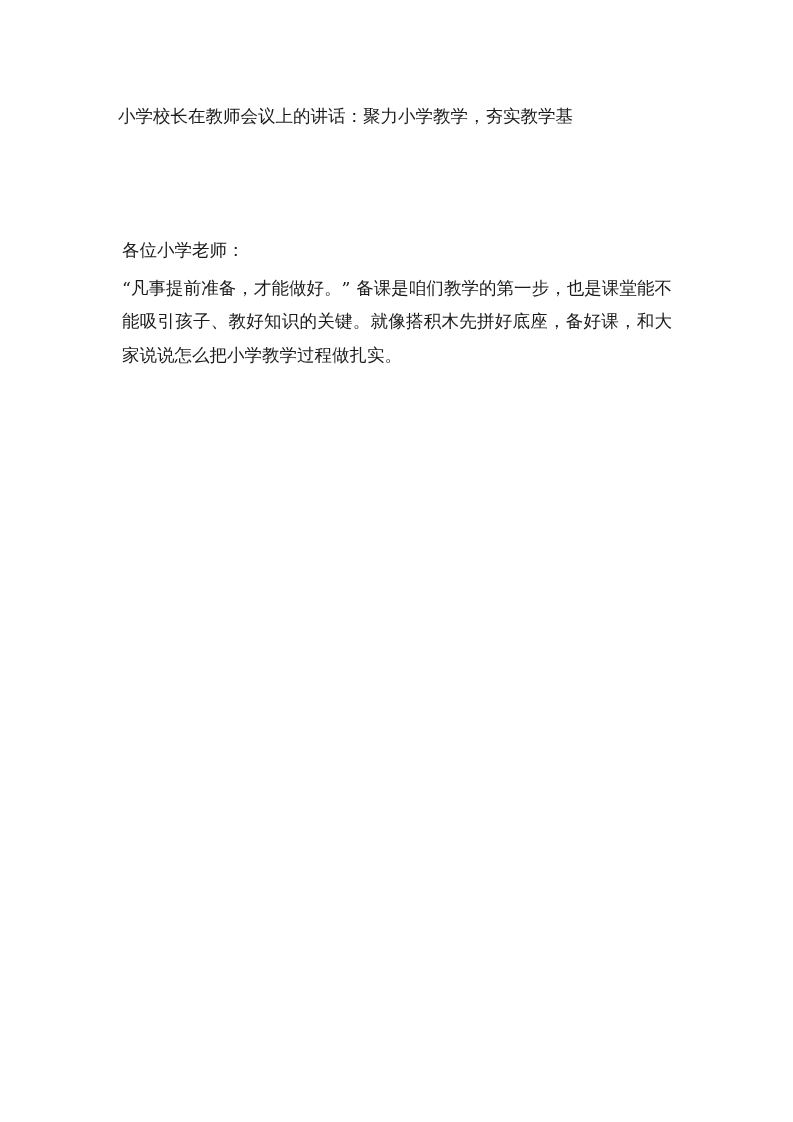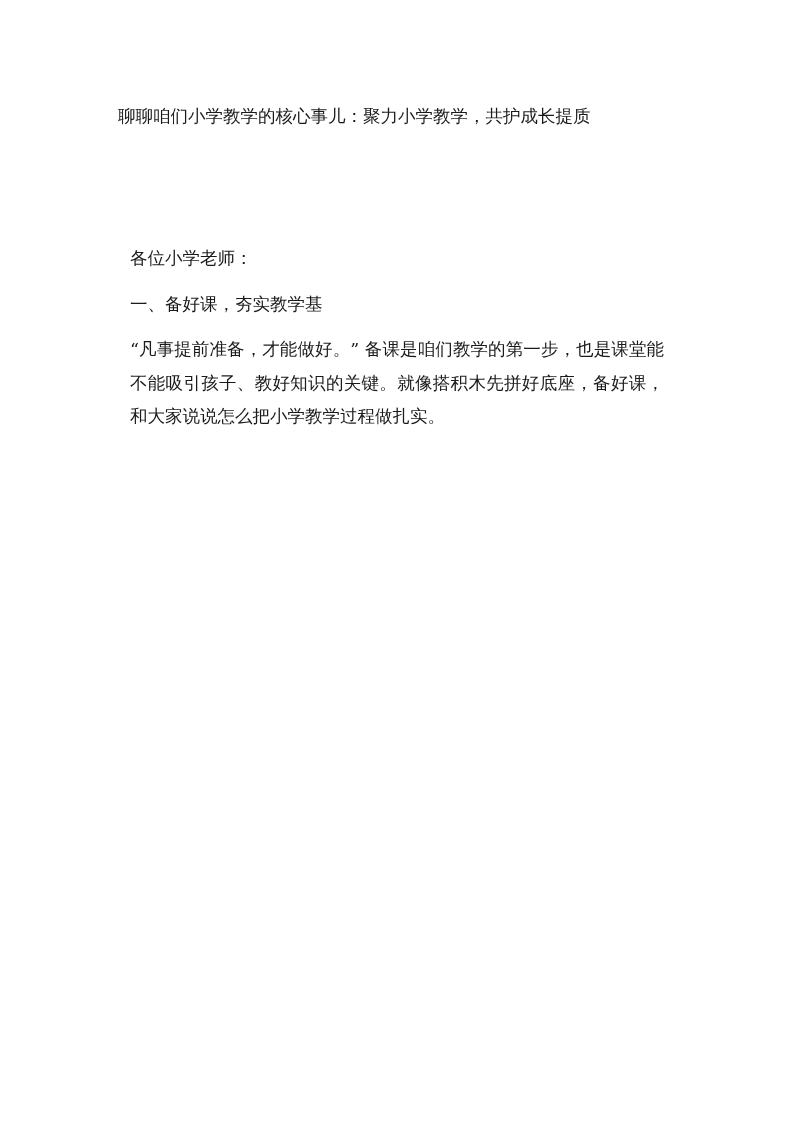--- a/index.html
+++ b/index.html
@@ -33,33 +33,32 @@
     .body-text {
       position: absolute;
       top: 230px;
       left: 0;
       width: 558px;
       font-size: 17.5px;
       line-height: 33.5px;
       text-align: justify;
     }
     .para {
-      margin: 12px;
+      margin: 4px;
       padding: 0;
       text-align: justify;
       text-justify: inter-character;
     }
     .salutation, .heading {
       white-space: nowrap;
     }
   </style>
 </head>
 <body>
 
 <div class="page">
-  <div class="title">聊聊咱们小学教学的核心事儿：聚力小学教学，共护成长提质</div>
+  <div class="title">小学校长在教师会议上的讲话：聚力小学教学，夯实教学基</div>
 
   <div class="body-text">
     <p class="para salutation">各位小学老师：</p>
-    <p class="para heading">一、备好课，夯实教学基</p>
     <p class="para">“凡事提前准备，才能做好。” 备课是咱们教学的第一步，也是课堂能不能吸引孩子、教好知识的关键。就像搭积木先拼好底座，备好课，和大家说说怎么把小学教学过程做扎实。</p>
   </div>
 </div>
 
 </body></html>

